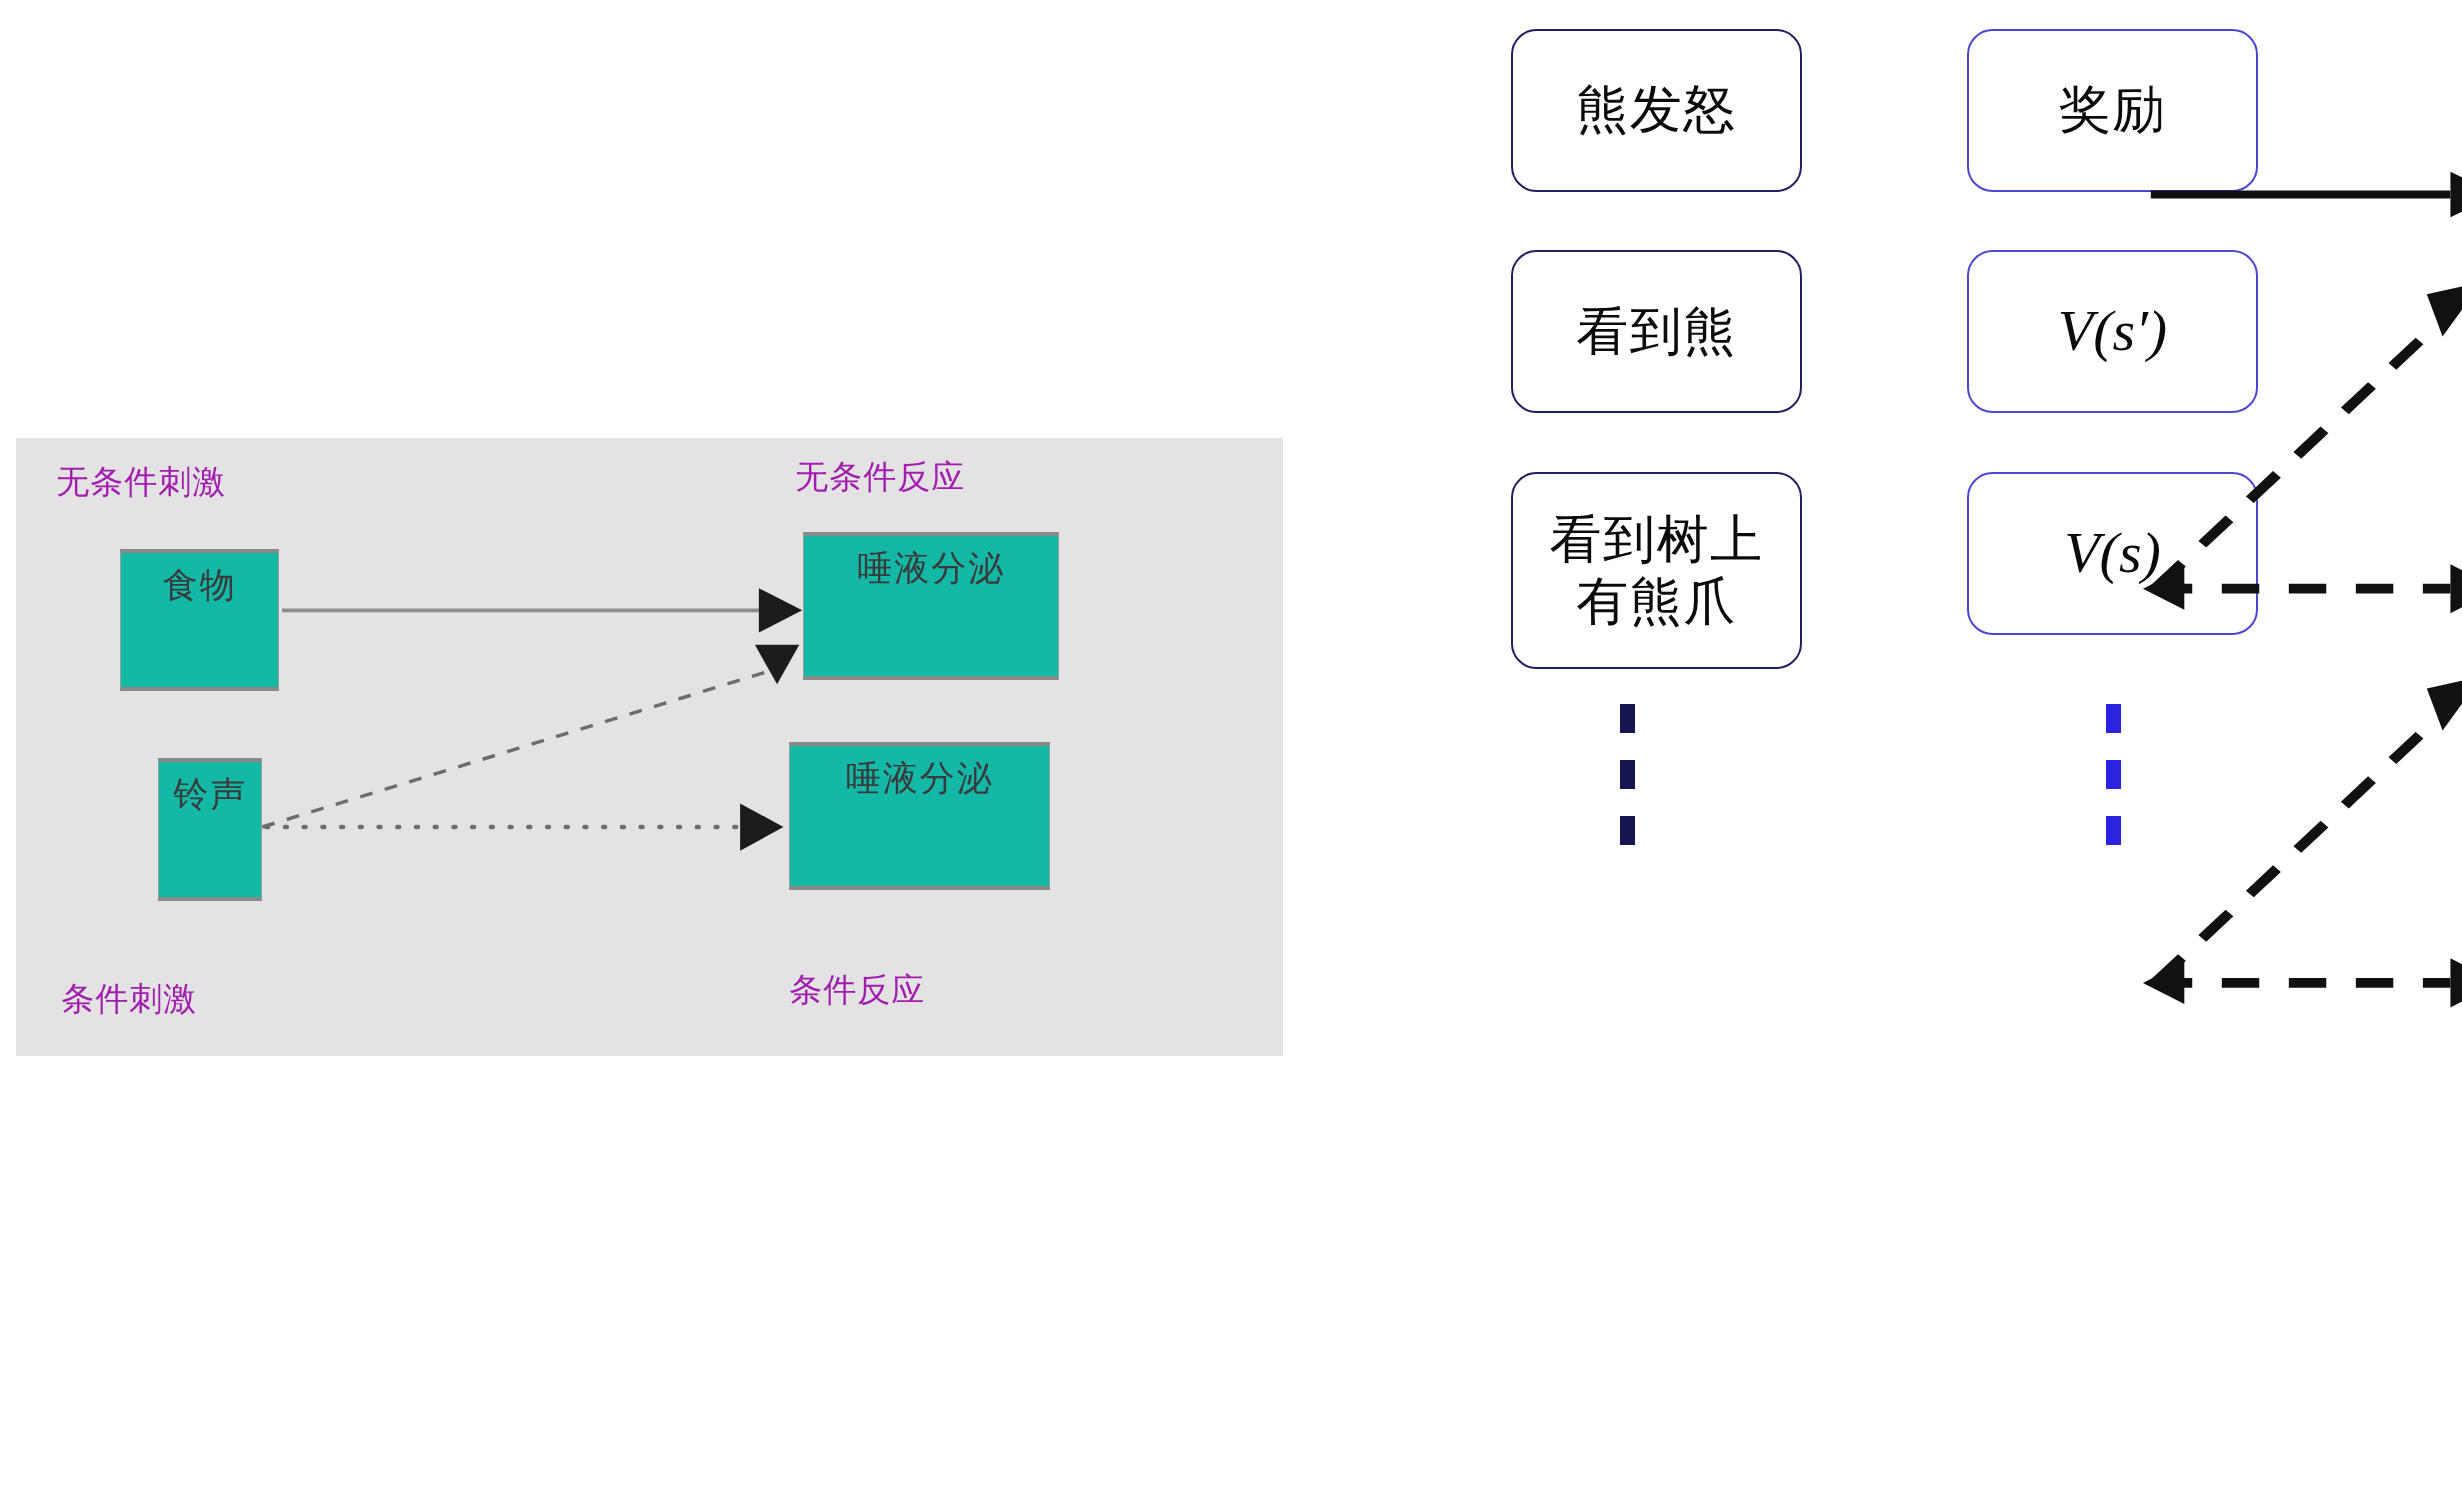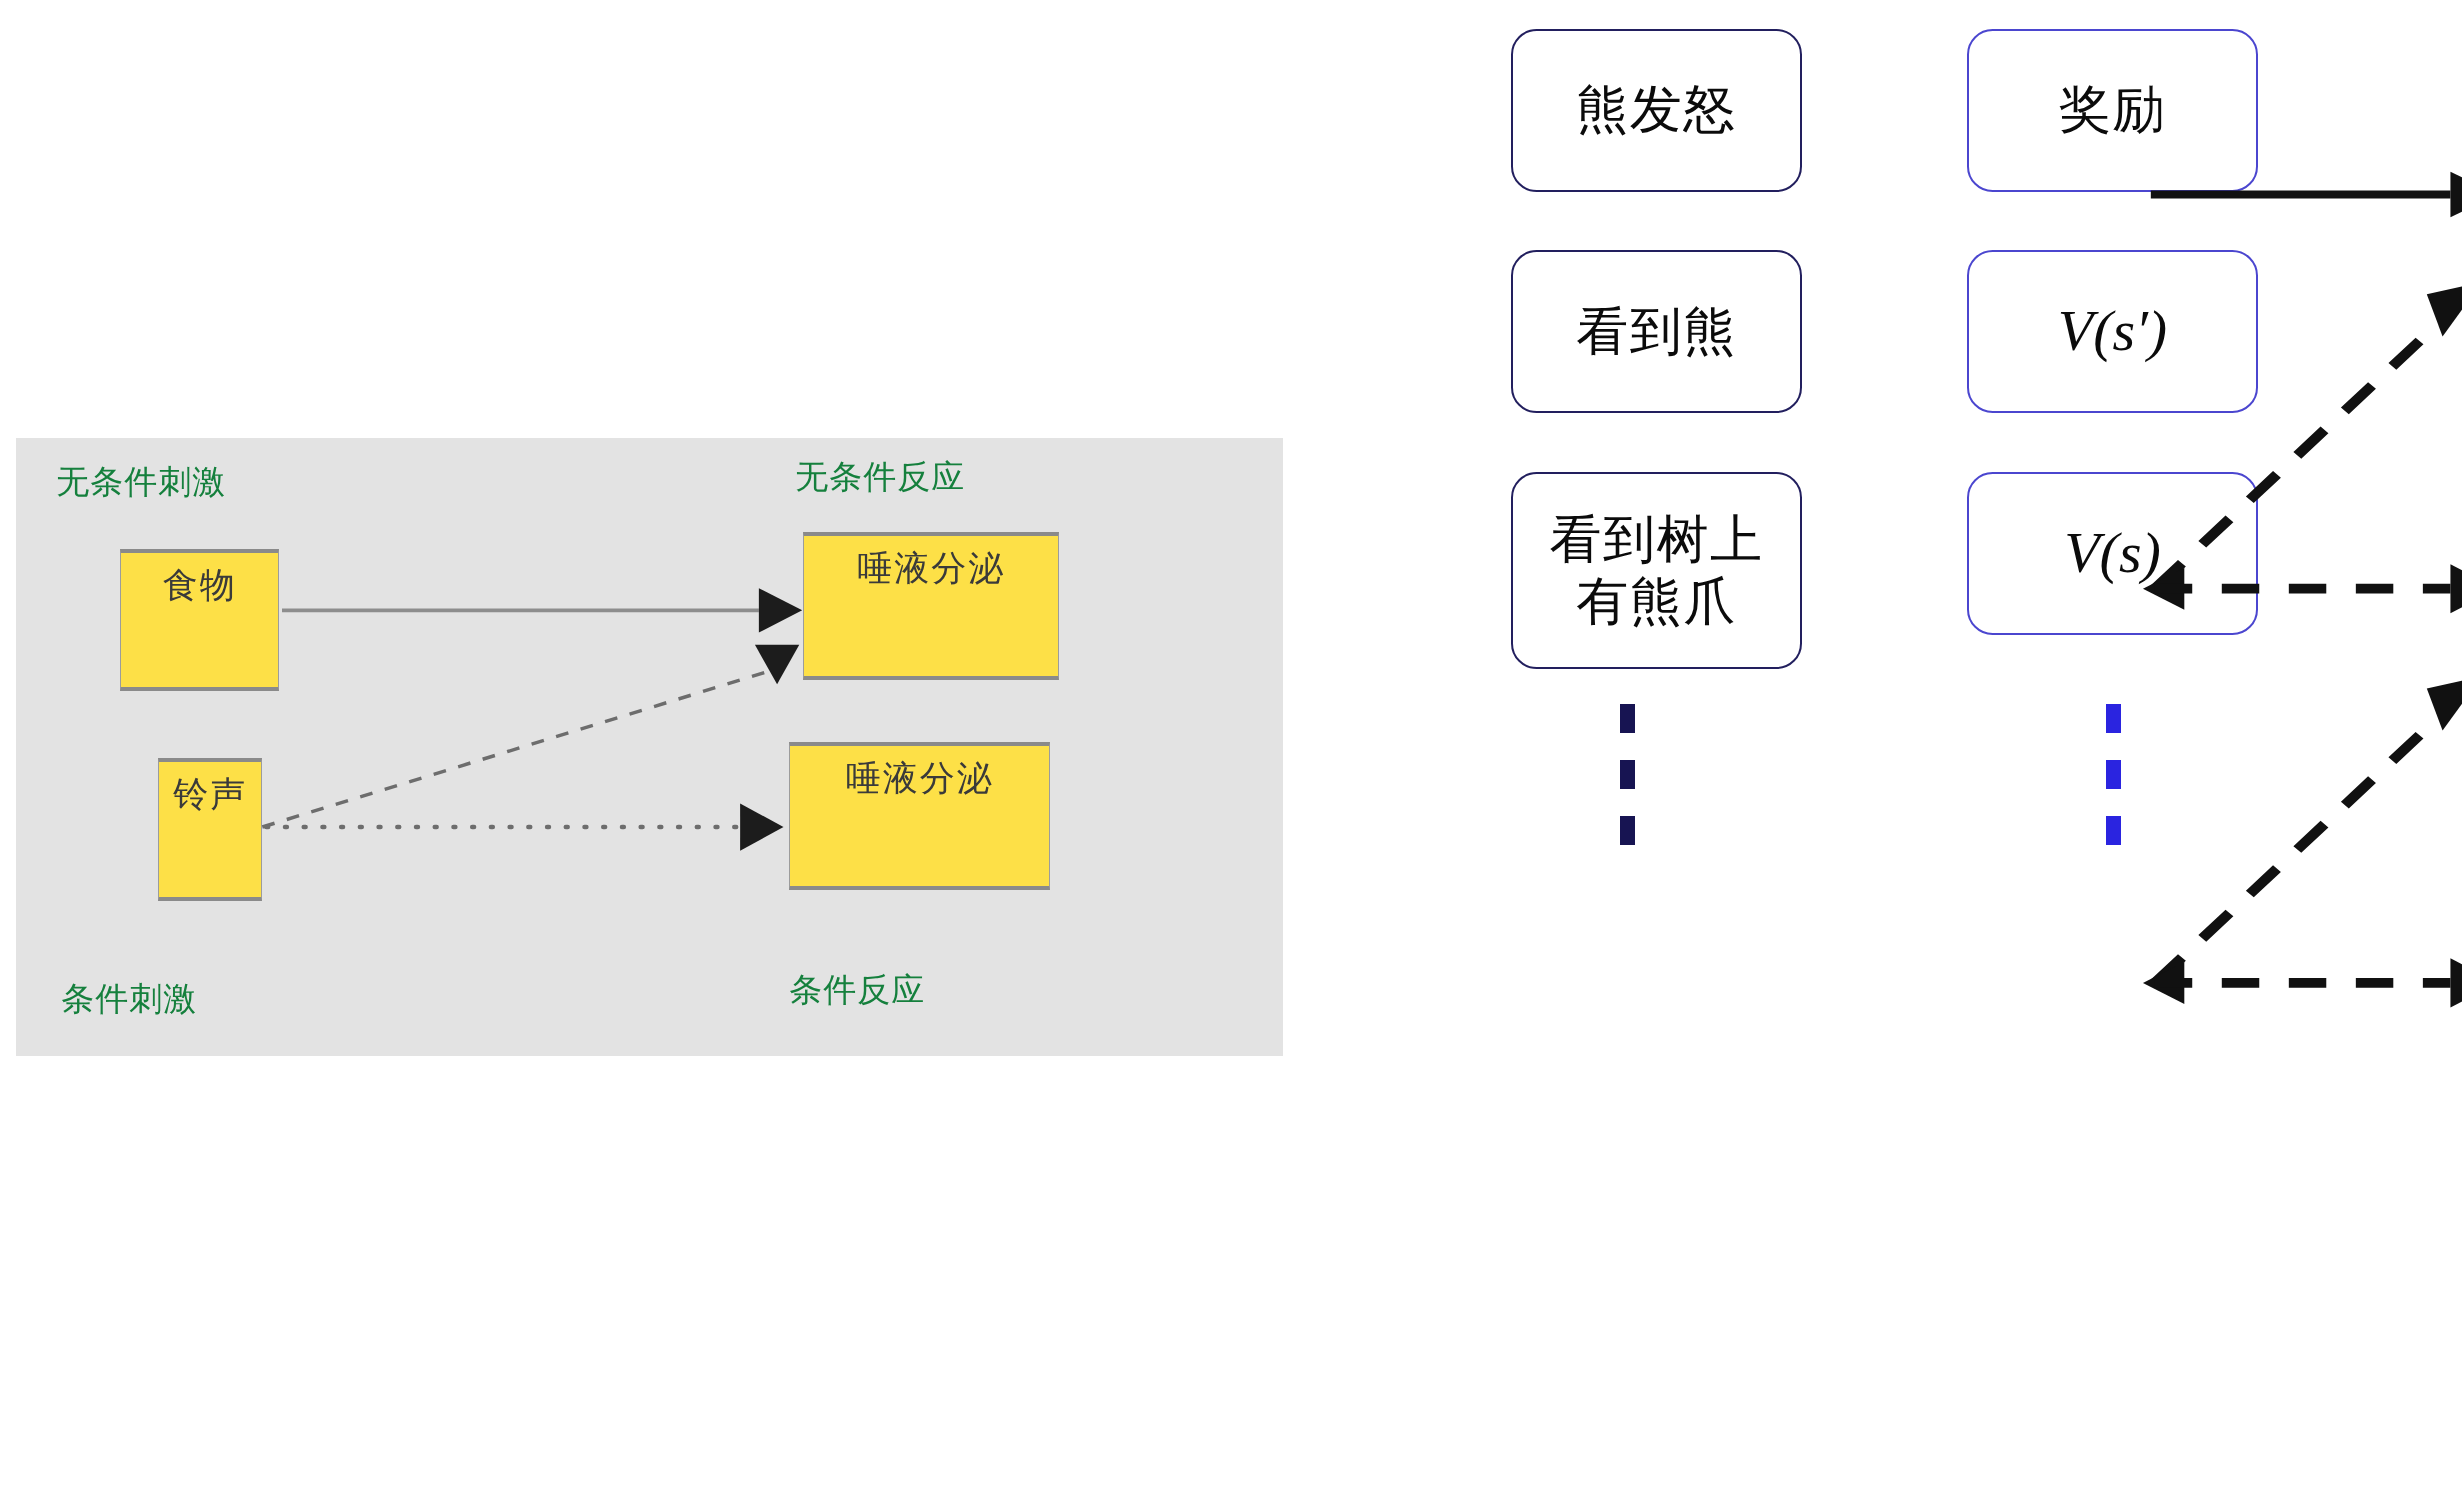--- a/index.html
+++ b/index.html
@@ -2,23 +2,23 @@
 <html style="font-size:7.9px"><head>
 <meta charset="utf-8">
 <style>
   html,body{margin:0;padding:0;background:#ffffff;}
   body{width:3306px;height:1498px;position:relative;overflow:hidden;
        font-family:"Liberation Sans","DejaVu Sans",sans-serif;}
 
   
   #left-panel{position:absolute;left:16.3px;top:438px;width:1267px;height:618px;
               background:#e3e3e3;}
-  .lp-label{position:absolute;color:#15803d;font-size:33px;letter-spacing:1px;
+  .lp-label{position:absolute;color:#a21caf;font-size:33px;letter-spacing:1px;
             white-space:nowrap;font-weight:500;}
-  .lp-box{position:absolute;background:#fde047;border:1.5px solid #9c9c9c;
+  .lp-box{position:absolute;background:#14b8a6;border:1.5px solid #9c9c9c;
           border-top:4.4px solid #8a8a8a;border-bottom:4.4px solid #8a8a8a;
           box-sizing:border-box;}
   .lp-box .lp-text{position:absolute;left:0;right:0;top:8.9px;text-align:center;
                    color:#3a3a3a;font-size:35px;letter-spacing:2px;white-space:nowrap;}
 
   
   #right-diagram{position:absolute;left:1453px;top:0;width:1853px;height:1498px;}
   .rd-box{position:absolute;box-sizing:border-box;background:#ffffff;
           border-radius:25.6px;display:flex;align-items:center;justify-content:center;
           text-align:center;line-height:1.18;}

